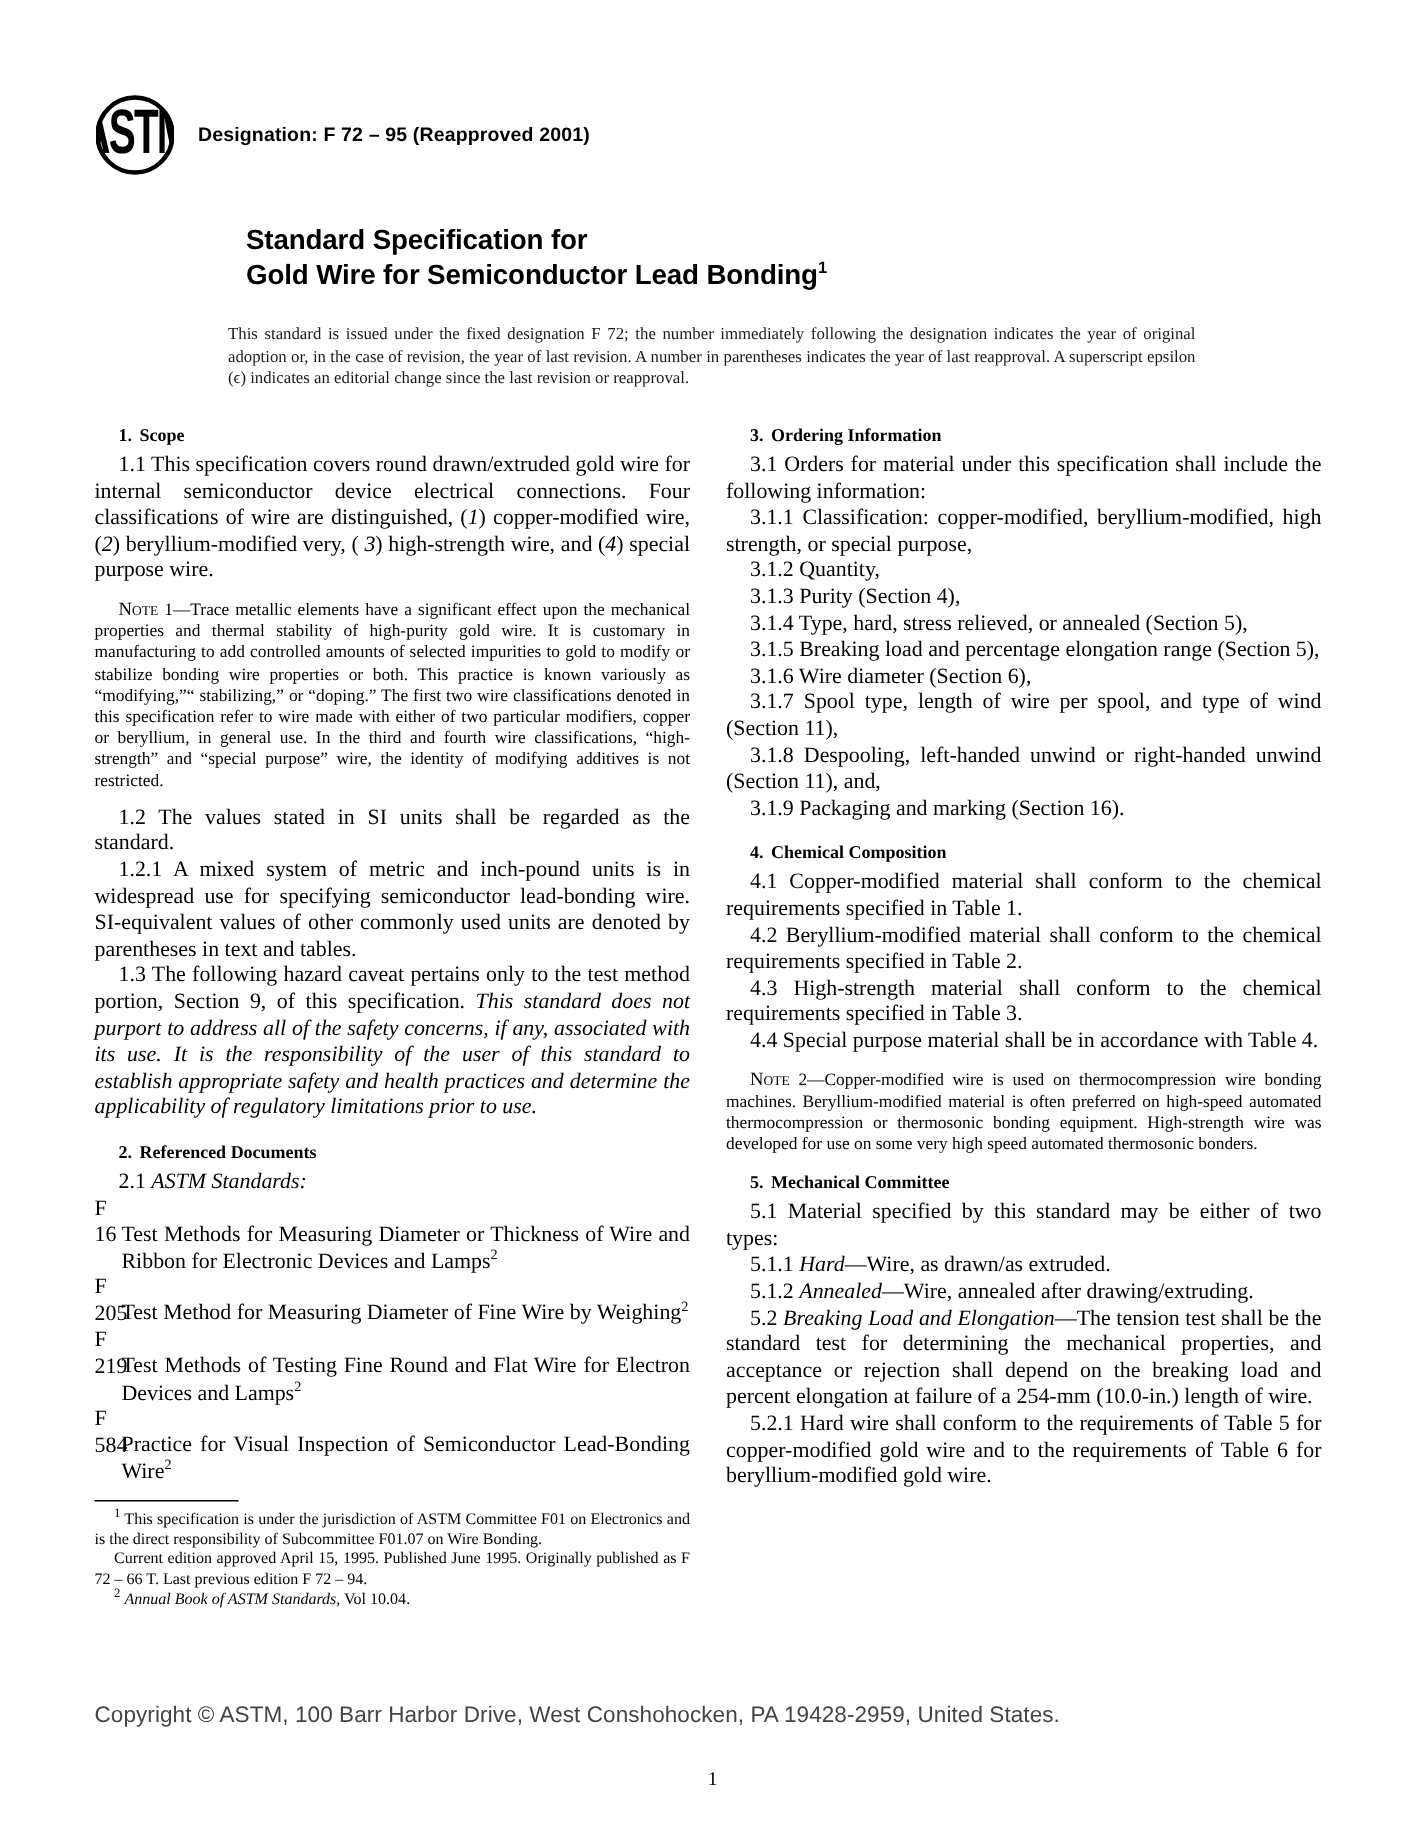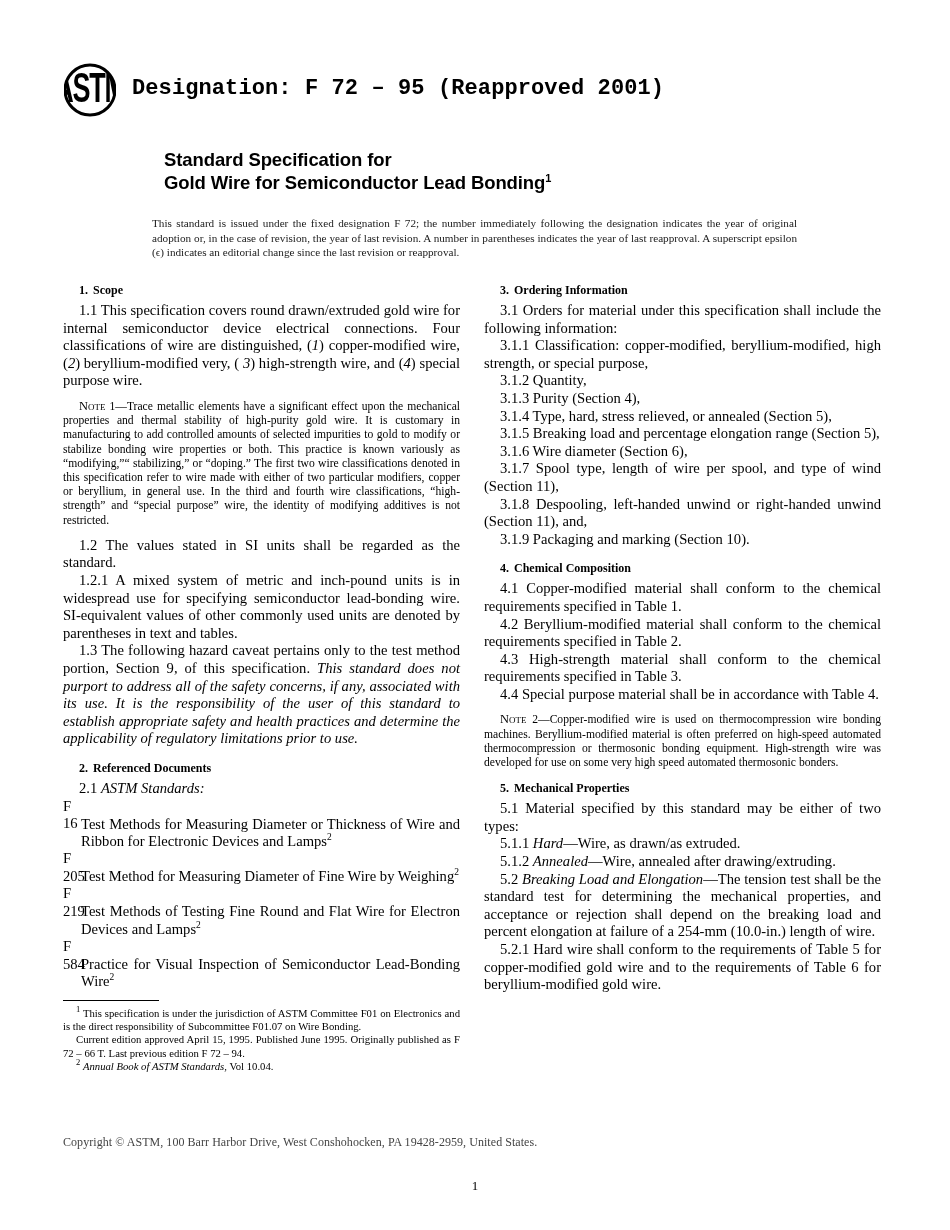--- a/index.html
+++ b/index.html
@@ -32,23 +32,23 @@
     align-items: center;
     gap: 16px;
   }
   .astm-logo {
     width: 52px;
     height: 56px;
     flex: 0 0 auto;
     display: block;
   }
   .designation {
-    font-family: Liberation Mono, monospace;
+    font-family: Liberation Sans, sans-serif;
     font-weight: bold;
-    font-size: 22px;
+    font-size: 13px;
     letter-spacing: 0.1px;
     white-space: nowrap;
     line-height: 1;
     padding-bottom: 2px;
   }
 
   
   .title-block {
     position: absolute;
     left: 164px;
@@ -165,22 +165,22 @@
     font-size: 8.5px;
     vertical-align: super;
     line-height: 0;
   }
 
   
   .copyright {
     position: absolute;
     left: 63px;
     top: 1135px;
-    font-family: Liberation Serif, serif;
-    font-size: 12px;
+    font-family: Liberation Sans, sans-serif;
+    font-size: 15px;
     color: #444444;
     letter-spacing: 0.05px;
   }
   .page-number {
     position: absolute;
     left: 0;
     top: 1178px;
     width: 950px;
     text-align: center;
     font-size: 13px;
@@ -254,39 +254,39 @@
 
     <p class="para">3.1 Orders for material under this specification shall include the following information:</p>
     <p class="para">3.1.1 Classification: copper-modified, beryllium-modified, high strength, or special purpose,</p>
     <p class="para">3.1.2 Quantity,</p>
     <p class="para">3.1.3 Purity (Section 4),</p>
     <p class="para">3.1.4 Type, hard, stress relieved, or annealed (Section 5),</p>
     <p class="para">3.1.5 Breaking load and percentage elongation range (Section 5),</p>
     <p class="para">3.1.6 Wire diameter (Section 6),</p>
     <p class="para">3.1.7 Spool type, length of wire per spool, and type of wind (Section 11),</p>
     <p class="para">3.1.8 Despooling, left-handed unwind or right-handed unwind (Section 11), and,</p>
-    <p class="para">3.1.9 Packaging and marking (Section 10).</p>
+    <p class="para">3.1.9 Packaging and marking (Section 16).</p>
 
     <div class="gap-sec"></div>
 
     <h2 class="sec">
       <span class="num">4.</span><span>Chemical Composition</span>
     </h2>
 
     <p class="para">4.1 Copper-modified material shall conform to the chemical requirements specified in Table 1.</p>
     <p class="para">4.2 Beryllium-modified material shall conform to the chemical requirements specified in Table 2.</p>
     <p class="para">4.3 High-strength material shall conform to the chemical requirements specified in Table 3.</p>
     <p class="para">4.4 Special purpose material shall be in accordance with Table 4.</p>
 
     <p class="note"><span class="smallcaps">Note</span> <span>2</span><span>—Copper-modified wire is used on thermocompression wire bonding machines. Beryllium-modified material is often preferred on high-speed automated thermocompression or thermosonic bonding equipment. High-strength wire was developed for use on some very high speed automated thermosonic bonders.</span></p>
 
     <div class="gap-sm"></div>
 
     <h2 class="sec">
-      <span class="num">5.</span><span>Mechanical Properties</span>
+      <span class="num">5.</span><span>Mechanical Committee</span>
     </h2>
 
     <p class="para">5.1 Material specified by this standard may be either of two types:</p>
 
     <p class="para"><span>5.1.1 </span><i>Hard</i><span>—Wire, as drawn/as extruded.</span></p>
 
     <p class="para"><span>5.1.2 </span><i>Annealed</i><span>—Wire, annealed after drawing/extruding.</span></p>
 
     <p class="para"><span>5.2 </span><i>Breaking Load and Elongation</i><span>—The tension test shall be the standard test for determining the mechanical properties, and acceptance or rejection shall depend on the breaking load and percent elongation at failure of a 254-mm (10.0-in.) length of wire.</span></p>
 

